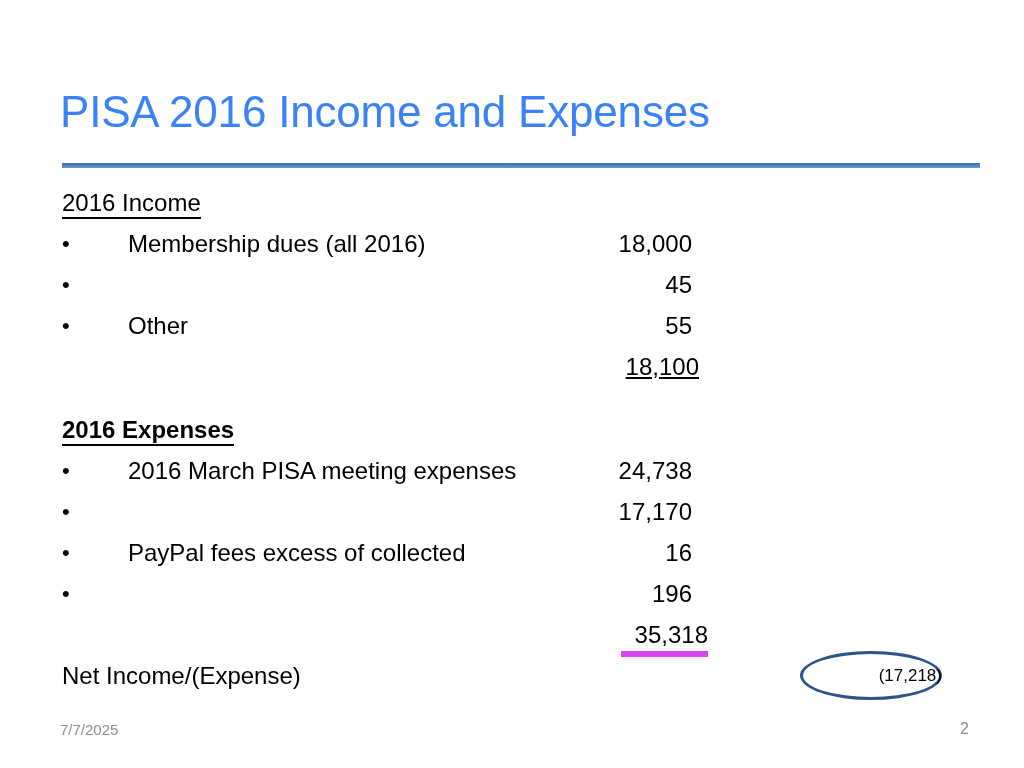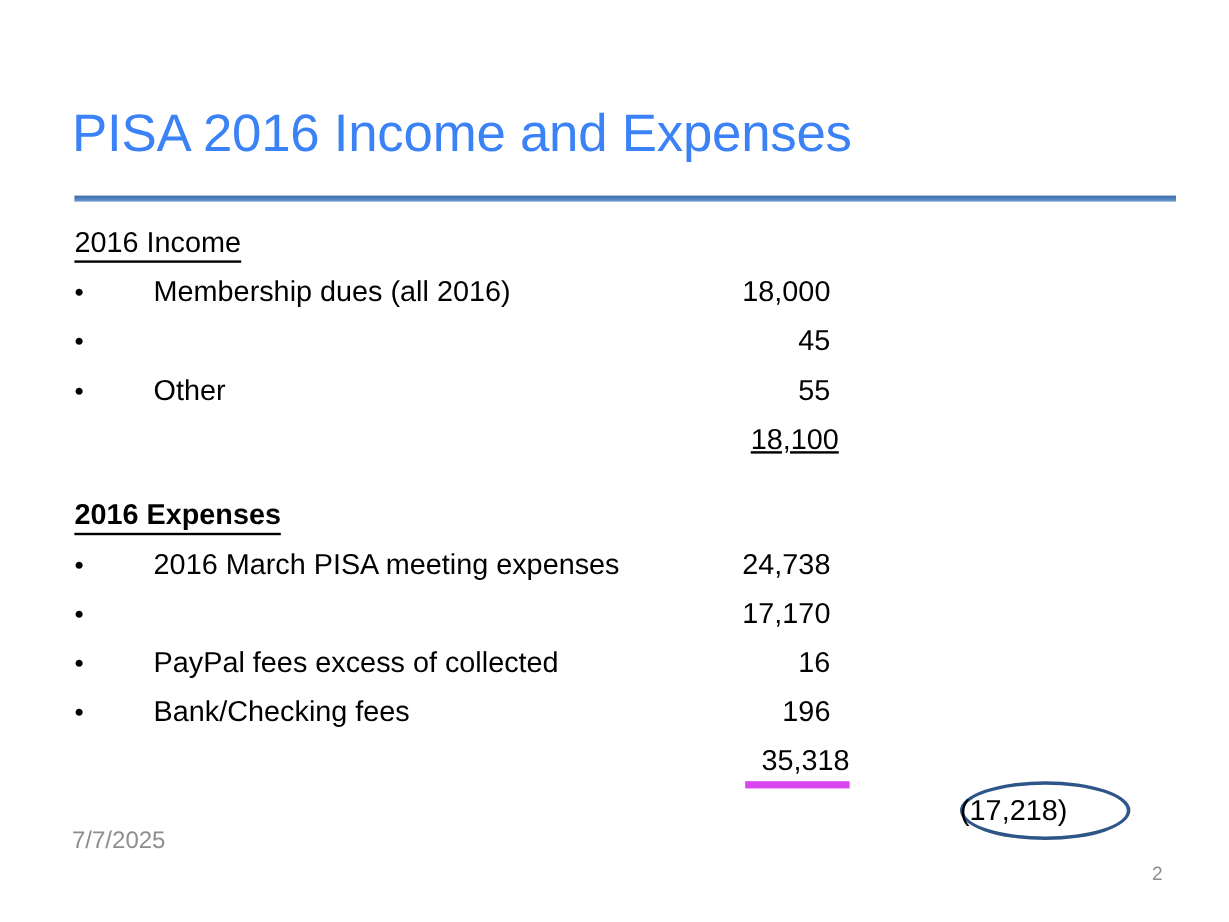--- a/index.html
+++ b/index.html
@@ -116,40 +116,40 @@
   .netline {
     position: absolute;
     left: 62px;
     font-size: 24px;
     line-height: 30px;
     white-space: nowrap;
   }
 
   .netvalue {
     position: absolute;
-    font-size: 24px;
-    line-height: 30px;
-    text-align: left;
+    font-size: 17px;
+    line-height: 30px;
+    text-align: right;
     white-space: nowrap;
   }
 
   .ellipse {
     position: absolute;
     border: 3px solid #2d5587;
     border-radius: 50%;
     box-sizing: border-box;
     background: transparent;
   }
 
   
   .footer-date {
     position: absolute;
     left: 60px;
-    top: 690px;
-    font-size: 20px;
+    top: 721px;
+    font-size: 15px;
     color: #8e8e8e;
     white-space: nowrap;
   }
   .footer-page {
     position: absolute;
     right: 55px;
     top: 720px;
     font-size: 16px;
     color: #8e8e8e;
     text-align: right;
@@ -205,26 +205,26 @@
     </div>
 
     <div class="row" style="top:538px;">
       <span class="bullet">•</span>
       <span class="label">PayPal fees excess of collected</span>
       <span class="amount">16</span>
     </div>
 
     <div class="row" style="top:579px;">
       <span class="bullet">•</span>
-      <span class="label">Bank/Checking fees</span>
       <span class="amount">196</span>
     </div>
 
     <div class="sum ruled" style="top:620px; right:112px; padding-left:14px;">35,318</div>
 
+    <div class="netline" style="top:661px;">Net Income/(Expense)</div>
     <div class="ellipse" style="left:800px; top:651px; width:142px; height:49px;"></div>
     <div class="netvalue" style="top:661px; left:800px; width:142px;">(17,218)</div>
 
   </div>
 
   <div class="footer-date">7/7/2025</div>
   <div class="footer-page">2</div>
 
 </div>
 

